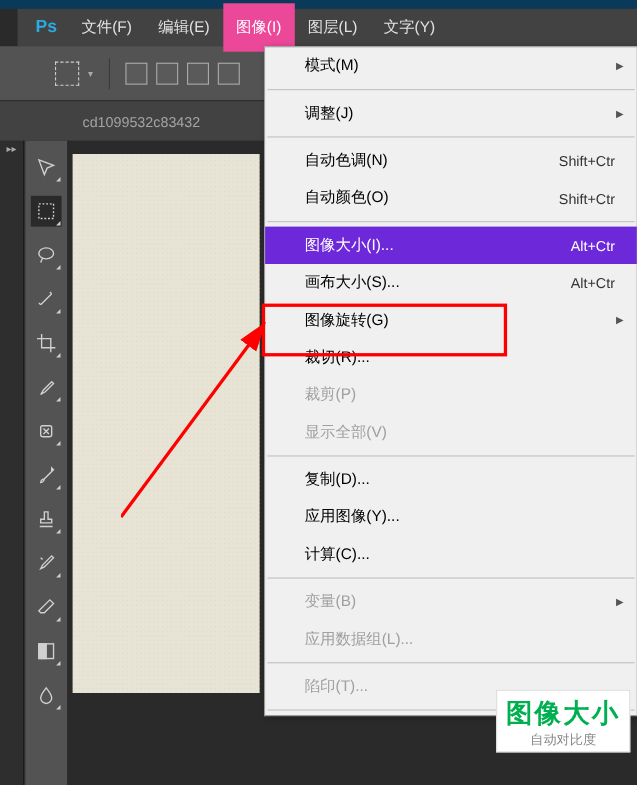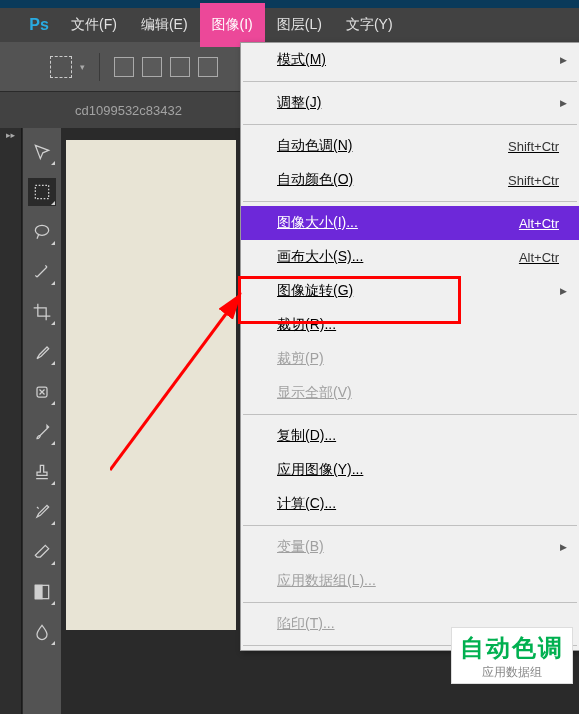--- a/index.html
+++ b/index.html
@@ -2,21 +2,21 @@
 <html><head>
 <meta charset="utf-8">
 <style>
 * { margin: 0; padding: 0; box-sizing: border-box; font-family: "Microsoft YaHei", sans-serif; }
 body { width: 579px; height: 714px; background: #2a2a2a; overflow: hidden; position: relative; }
 
 
 .titlebar { height: 8px; background: #0a3a5a; }
 
 
-.menubar { height: 34px; background: #424242; display: flex; align-items: center; padding-left: 19px; }
+.menubar { height: 34px; background: #424242; display: flex; align-items: center; padding-left: 6px; margin-left: 16px; }
 .ps-logo { width: 40px; height: 30px; display: flex; align-items: center; justify-content: center; font-weight: bold; font-size: 16px; color: #29abe2; }
 .menubar-item { color: #e2e2e2; font-size: 14px; padding: 0 12px; height: 44px; display: flex; align-items: center; cursor: pointer; }
 .menubar-item.active { background: #ec4899; color: #fff; }
 
 
 .optionsbar { height: 50px; background: #535353; display: flex; align-items: center; padding-left: 50px; gap: 8px; border-bottom: 1px solid #2a2a2a; }
 .opt-sel { width: 22px; height: 22px; border: 1px dashed #ccc; }
 .opt-divider { width: 1px; height: 28px; background: #3a3a3a; margin: 0 6px; }
 .opt-box { width: 20px; height: 20px; border: 1px solid #aaa; background: #5a5a5a; }
 
@@ -36,21 +36,21 @@
 .tool svg { width: 20px; height: 20px; }
 .tool .corner { position: absolute; bottom: 1px; right: 1px; width: 0; height: 0; border-left: 4px solid transparent; border-bottom: 4px solid #d0d0d0; }
 
 
 .canvas-area { flex: 1; background: #2a2a2a; padding: 12px 0 0 4px; position: relative; }
 .canvas { width: 170px; height: 490px; background: #e8e4d5; position: relative; }
 .canvas::before { content:''; position:absolute; inset:0; background-image: radial-gradient(#d8d4c5 0.5px, transparent 0.5px); background-size: 4px 4px; }
 
 
 .dropdown { position: absolute; left: 240px; top: 42px; width: 340px; background: #f0f0f0; border: 1px solid #9a9a9a; box-shadow: 2px 2px 6px rgba(0,0,0,0.3); }
-.menu-item { display: flex; align-items: center; height: 34px; padding: 0 20px 0 36px; font-size: 14px; color: #000; position: relative; text-decoration: underline; }
+.menu-item { display: flex; align-items: center; height: 34px; padding: 0 20px 0 36px; font-size: 14px; color: #000; position: relative; }
 .menu-item.sub::after { content: '▶'; position: absolute; right: 12px; font-size: 9px; color: #555; }
 .menu-item.disabled { color: #a0a0a0; }
 .menu-item.highlighted { background: #6d28d9; color: #fff; }
 .menu-item .shortcut { margin-left: auto; font-size: 13px; color: #333; }
 .menu-item.highlighted .shortcut { color: #fff; }
 .menu-sep { height: 1px; background: #c0c0c0; margin: 4px 2px; }
 
 
 .red-box { position: absolute; border: 3px solid red; pointer-events: none; }
 .red-outer { left: 238px; top: 276px; width: 223px; height: 48px; }
@@ -250,15 +250,15 @@
 <svg class="red-arrow" width="170" height="200">
   <defs>
       <marker id="ah" markerWidth="10" markerHeight="10" refX="8" refY="3" orient="auto">
         <path d="M0,0 L0,6 L9,3 z" fill="red"></path>
       </marker>
     </defs>
   <line x1="0" y1="195" x2="130" y2="20" stroke="red" stroke-width="3" marker-end="url(#ah)"></line>
 </svg>
 
 <div class="watermark">
-  <div class="big">自动色调</div>
-  <div class="small">应用数据组</div>
+  <div class="big">图像大小</div>
+  <div class="small">自动对比度</div>
 </div>
 
 </body></html>

